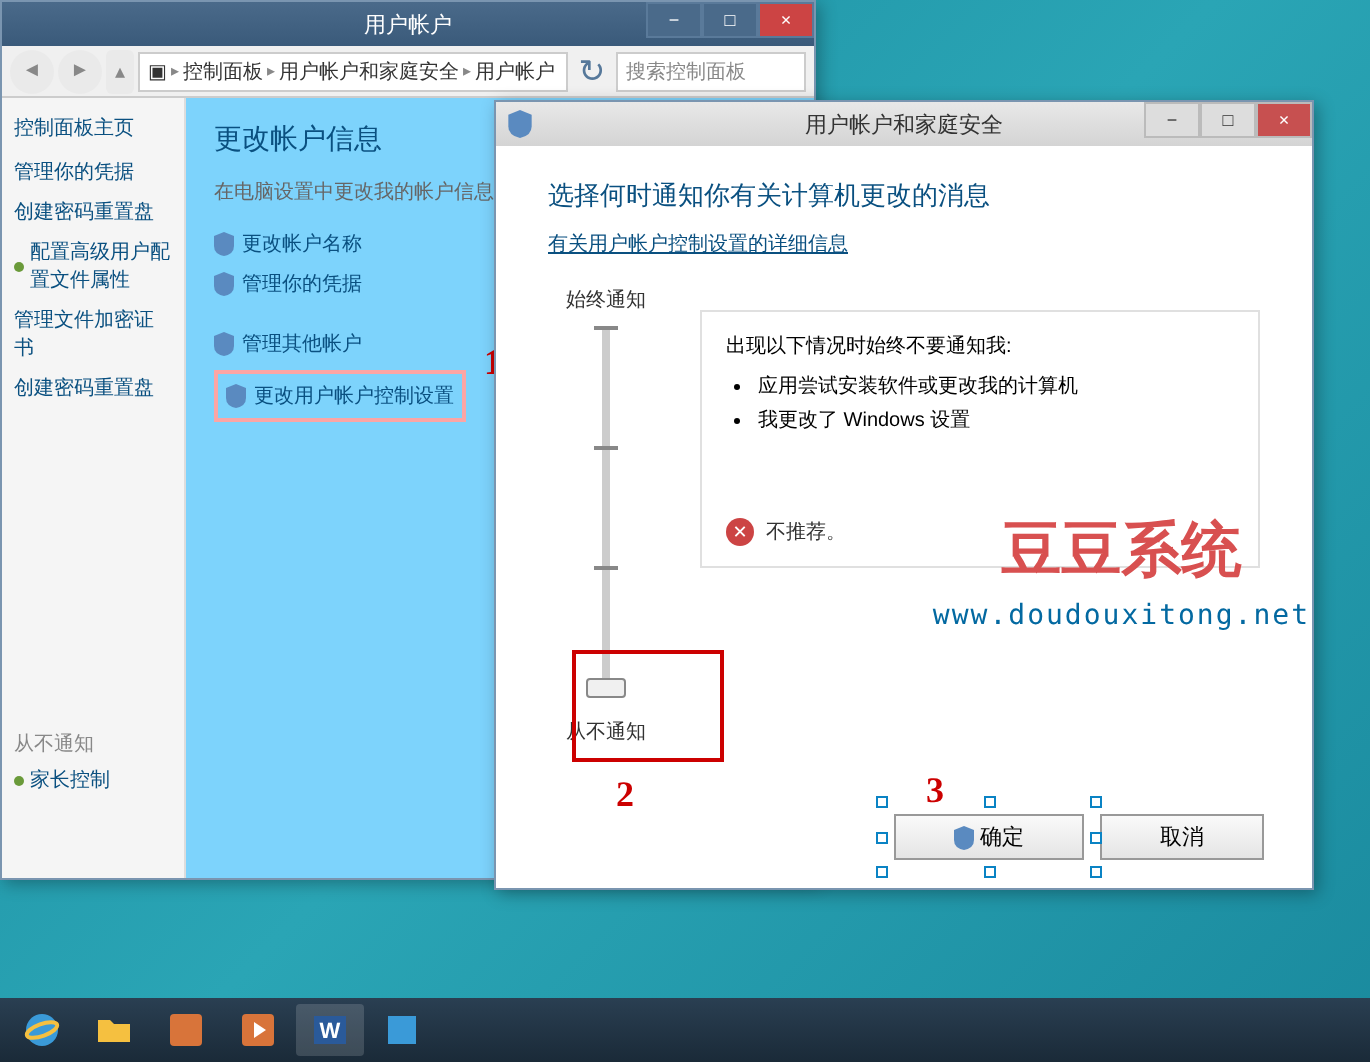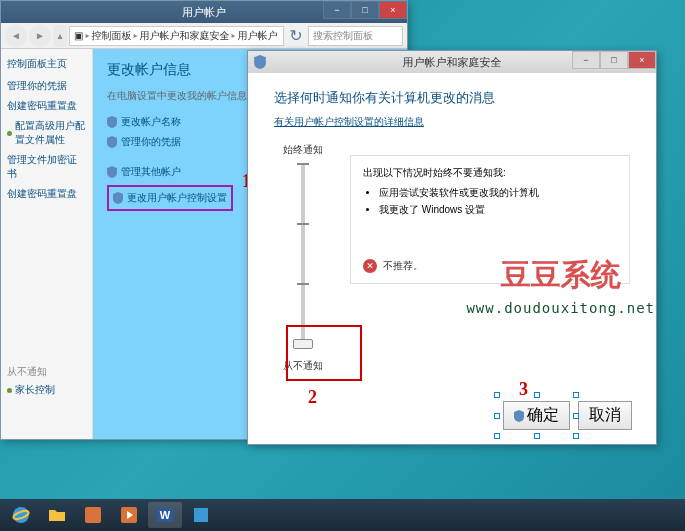--- a/index.html
+++ b/index.html
@@ -24,21 +24,21 @@
 .sidebar { width: 92px; background: #f5f5f5; border-right: 1px solid #ddd; padding: 8px 6px; font-size: 10px; }
 .sidebar-title { color: #0a5080; margin-bottom: 8px; font-size: 10px; }
 .sidebar-item { color: #0a5080; margin-bottom: 6px; cursor: pointer; display: flex; align-items: center; gap: 3px; }
 .sidebar-item .dot { width: 5px; height: 5px; background: #6a9a3a; border-radius: 50%; flex-shrink: 0; }
 
 .main-panel { flex: 1; padding: 12px 14px; font-size: 10px; }
 .main-heading { color: #0a5080; font-size: 14px; margin-bottom: 10px; font-weight: normal; }
 .main-sub { color: #666; margin-bottom: 12px; font-size: 10px; }
 .action-link { color: #0a5080; cursor: pointer; display: flex; align-items: center; gap: 4px; margin-bottom: 6px; }
 .shield-icon { width: 10px; height: 12px; display: inline-block; }
-.action-link.framed { border: 2px solid #a21caf; padding: 4px; display: inline-flex; }
+.action-link.framed { border: 2px solid #fca5a5; padding: 4px; display: inline-flex; }
 
 .annotation { position: absolute; color: #c00; font-size: 18px; font-weight: bold; font-family: serif; }
 
 .see-also { position: absolute; bottom: 36px; left: 6px; font-size: 10px; }
 .see-also-title { color: #888; margin-bottom: 4px; }
 
 
 .window2 { position: absolute; left: 247px; top: 50px; width: 410px; height: 395px; background: #fff; border: 1px solid #7a95b0; box-shadow: 2px 2px 8px rgba(0,0,0,0.3); }
 .titlebar2 { height: 22px; background: linear-gradient(#e8e8e8, #d4d4d4); display: flex; align-items: center; font-size: 11px; position: relative; color: #333; }
 .titlebar2 .title { position: absolute; left: 50%; transform: translateX(-50%); }
@@ -63,29 +63,29 @@
 
 .info-col { flex: 1; }
 .info-box { border: 1px solid #e0e0e0; padding: 10px 12px; font-size: 10px; margin-top: 12px; }
 .info-title { font-weight: normal; margin-bottom: 6px; }
 .info-list { list-style: disc; padding-left: 16px; }
 .info-list li { margin-bottom: 3px; }
 .not-rec { margin-top: 42px; display: flex; align-items: center; gap: 6px; color: #333; }
 .not-rec .x-icon { width: 14px; height: 14px; border-radius: 50%; background: #c44; color: #fff; display: flex; align-items: center; justify-content: center; font-size: 9px; }
 
 .dlg-buttons { position: absolute; bottom: 14px; right: 24px; display: flex; gap: 8px; }
-.dlg-btn { padding: 3px 10px; font-size: 16px; border: 1px solid #999; background: linear-gradient(#fafafa, #e5e5e5); cursor: pointer; display: flex; align-items: center; gap: 3px; }
+.dlg-btn { padding: 3px 29px; font-size: 11px; border: 1px solid #999; background: linear-gradient(#fafafa, #e5e5e5); cursor: pointer; display: flex; align-items: center; gap: 3px; }
 .ok-btn-wrap { position: relative; }
 .sel-handles { position: absolute; pointer-events: none; }
 .sel-handle { width: 6px; height: 6px; background: #fff; border: 1px solid #0a83c4; position: absolute; }
 
 
 .watermark { position: absolute; right: 30px; top: 255px; text-align: center; pointer-events: none; }
 .wm-cn { font-family: "STKaiti", "KaiTi", serif; font-size: 30px; color: #d85050; font-weight: bold; }
-.wm-en { font-family: monospace; font-size: 14px; color: #14532d; margin-top: 4px; letter-spacing: 1px; }
+.wm-en { font-family: monospace; font-size: 14px; color: #0369a1; margin-top: 4px; letter-spacing: 1px; }
 
 
 .taskbar { position: absolute; bottom: 0; left: 0; width: 685px; height: 32px; background: linear-gradient(#2a3f52, #1a2a38); display: flex; align-items: center; padding: 0 4px; gap: 2px; }
 .tb-item { width: 34px; height: 26px; display: flex; align-items: center; justify-content: center; cursor: pointer; border-radius: 2px; }
 .tb-icon { width: 20px; height: 20px; }
 </style>
 </head>
 <body>
 
 <div class="window1">

